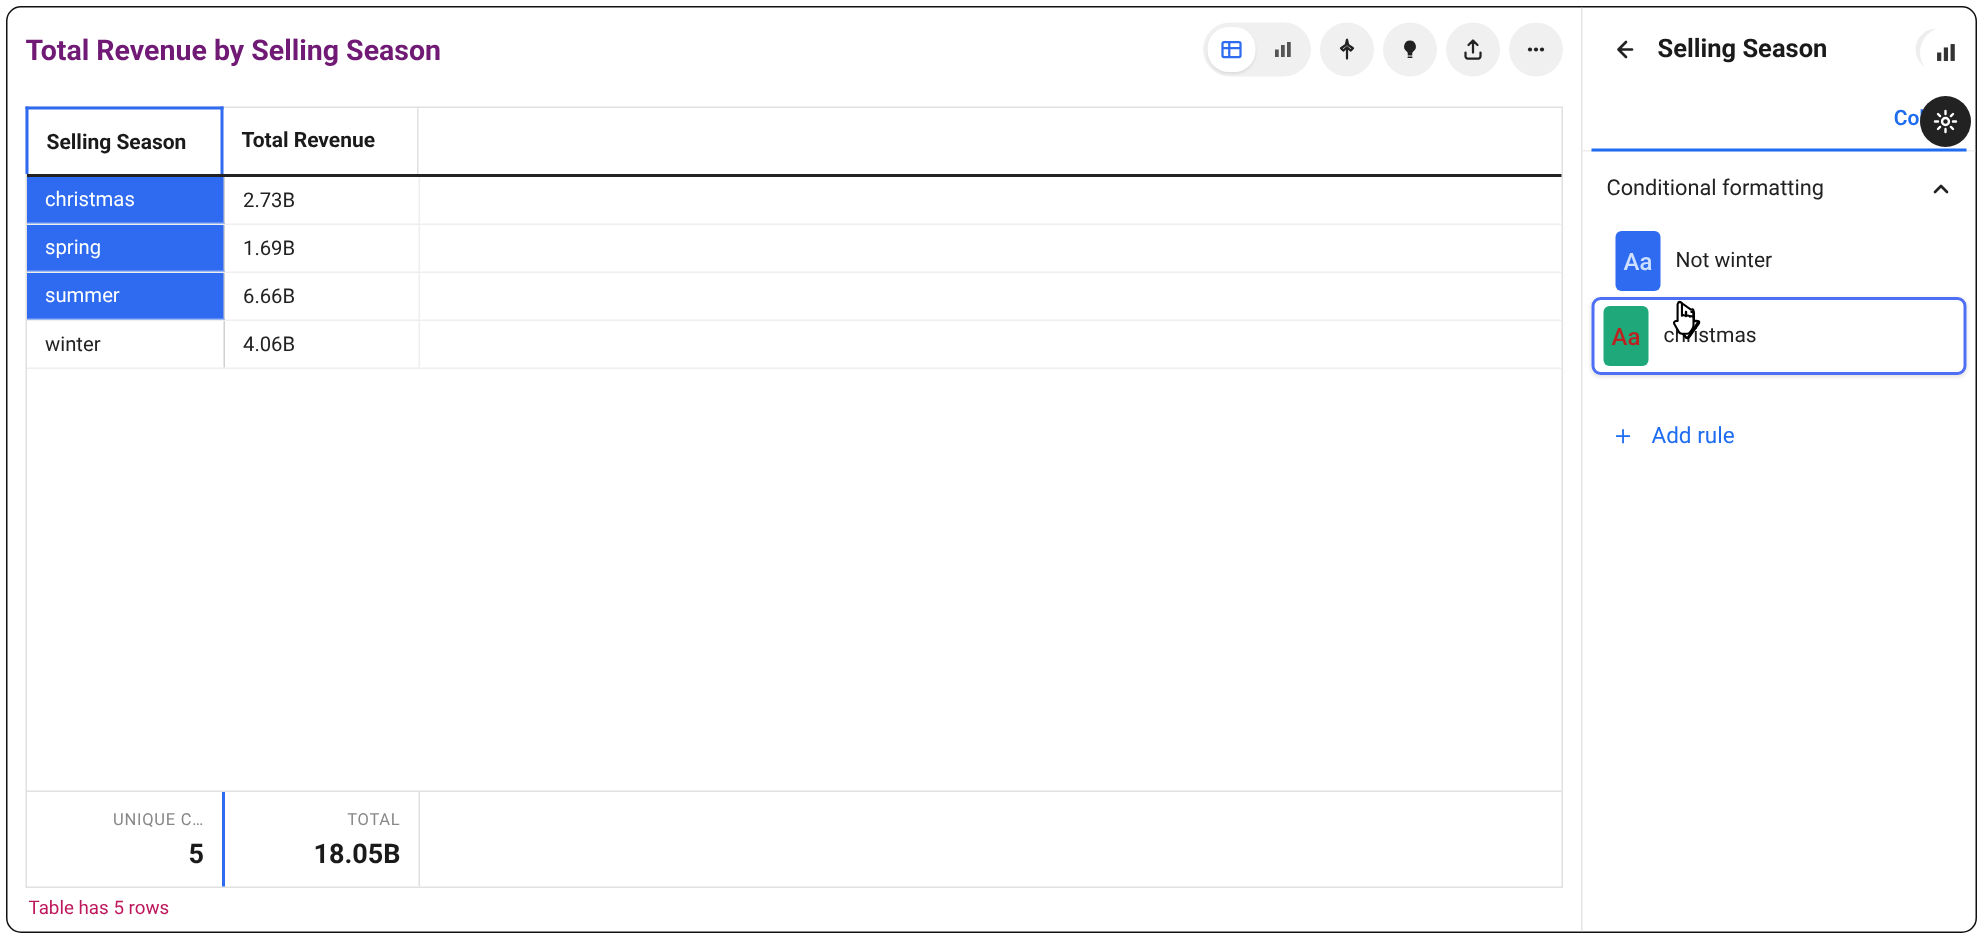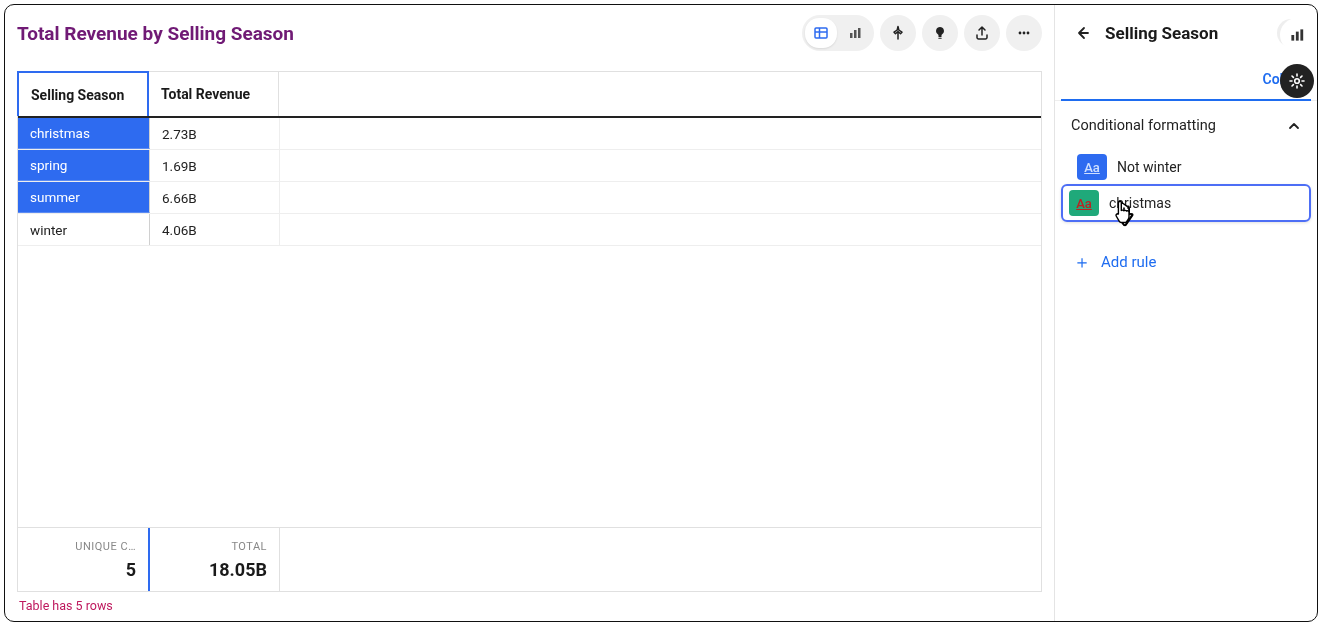--- a/index.html
+++ b/index.html
@@ -219,26 +219,25 @@
       cursor: pointer;
     }
     .rule.selected {
       border: 2px solid #4d6ef5;
       padding: 4px 4px;
       margin: -2px -10px 0 -10px;
       box-shadow: 0 1px 3px rgba(0,0,0,0.12);
       padding-left: 6px;
     }
     .rule-swatch {
-      width: 30px; height: 26px;
+      width: 30px; height: 40px;
       border-radius: 4px;
       display:flex; align-items:center; justify-content:center;
-      font-size: 13px;
+      font-size: 16px;
       font-weight: 500;
-      text-decoration: underline;
     }
     .swatch-blue { background: #2e6bf0; color: #cfe0ff; }
     .swatch-green { background: #1fa97a; color: #b22; }
     .rule-label { font-size: 14px; color: #222; }
     
     .add-rule {
       display: flex;
       align-items: center;
       gap: 10px;
       color: #1e6cf0;

